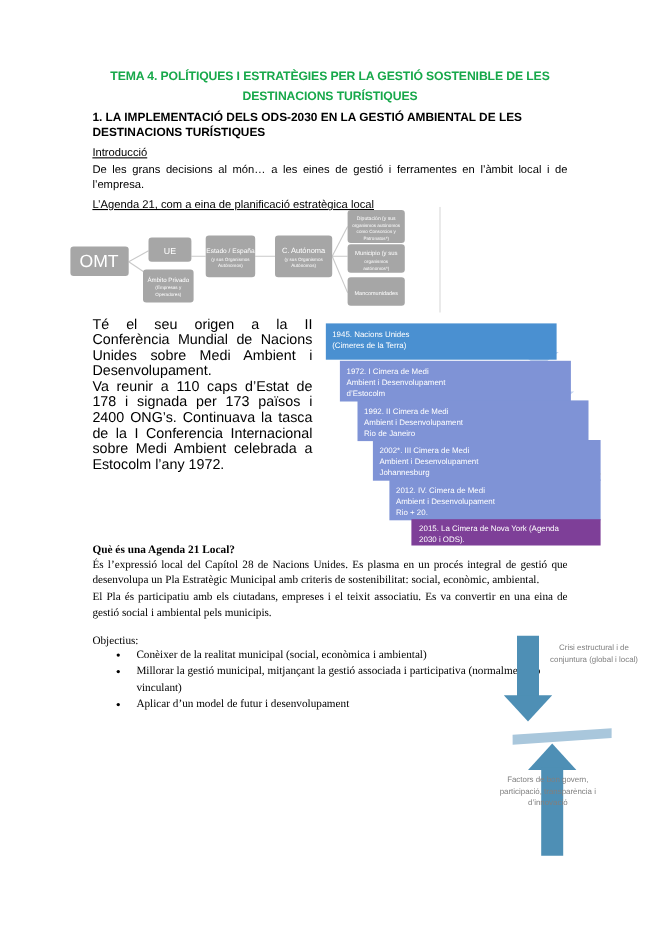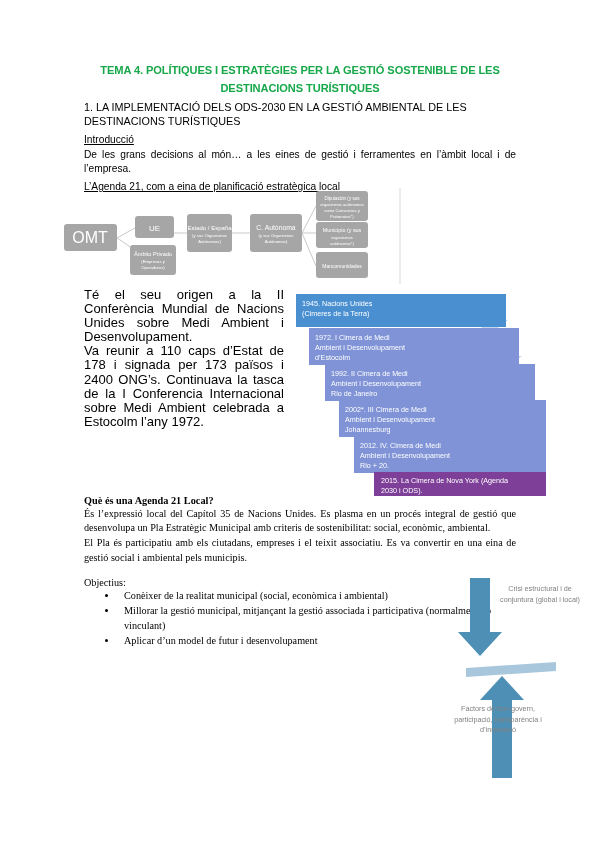--- a/index.html
+++ b/index.html
@@ -10,21 +10,21 @@
   }
   .page{position:relative;width:473px;height:848px;padding:0;box-sizing:border-box;}
   .content{position:absolute;left:84px;top:62px;width:432px;}
 
   
   .doc-title{
     color:#17a84a;font-weight:bold;font-size:11.1px;line-height:16px;
     text-align:center;letter-spacing:-0.1px;margin:0 0 2px 0;
   }
   .sect-num{
-    font-weight:normal;font-size:10.8px;line-height:14.4px;text-align:justify;
+    font-weight:bold;font-size:10.8px;line-height:14.4px;text-align:justify;
     margin:4px 0 0 0;
   }
   .sect-num .l2{text-align:left;display:block;}
   .underlined{
     text-decoration:underline;font-size:10.2px;line-height:14px;margin:4px 0 0 0;
   }
   .body-text{font-size:10.2px;line-height:14.2px;margin:1px 0 0 0;text-align:justify;}
 
   
   .orgchart{position:absolute;left:60px;top:188px;width:400px;height:98px;}
@@ -192,21 +192,21 @@
           <rect x="78" y="188" width="182" height="26" fill="#7e3f98"></rect>
           <text x="85" y="199" font-family="Liberation Sans, sans-serif" font-size="7.2" fill="#ffffff">2015. La Cimera de Nova York (Agenda</text>
           <text x="85" y="209" font-family="Liberation Sans, sans-serif" font-size="7.2" fill="#ffffff">2030 i ODS).</text>
         </g>
       </svg>
     </div>
   </div>
 
   <div style="position:absolute;left:84px;top:495px;width:432px;font-family:Liberation Serif, serif;">
     <div class="q-head" style="margin-top:0">Què és una Agenda 21 Local?</div>
-    <div class="body-text">És l’expressió local del Capítol 35 de Nacions Unides. Es plasma en un procés integral de gestió que desenvolupa un Pla Estratègic Municipal amb criteris de sostenibilitat: social, econòmic, ambiental.</div>
+    <div class="body-text">És l’expressió local del Capítol 28 de Nacions Unides. Es plasma en un procés integral de gestió que desenvolupa un Pla Estratègic Municipal amb criteris de sostenibilitat: social, econòmic, ambiental.</div>
     <div class="body-text">El Pla és participatiu amb els ciutadans, empreses i el teixit associatiu. Es va convertir en una eina de gestió social i ambiental pels municipis.</div>
 
     <div class="obj-head">Objectius:</div>
     <ul class="objectius">
       <li>Conèixer de la realitat municipal (social, econòmica i ambiental)</li>
       <li>Millorar la gestió municipal, mitjançant la gestió associada i participativa (normalment no vinculant)</li>
       <li>Aplicar d’un model de futur i desenvolupament</li>
     </ul>
   </div>
 

